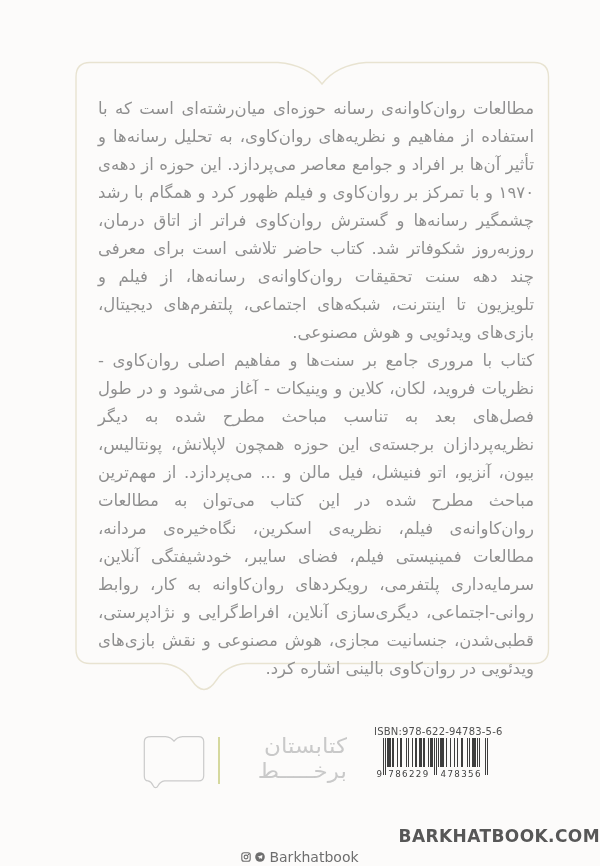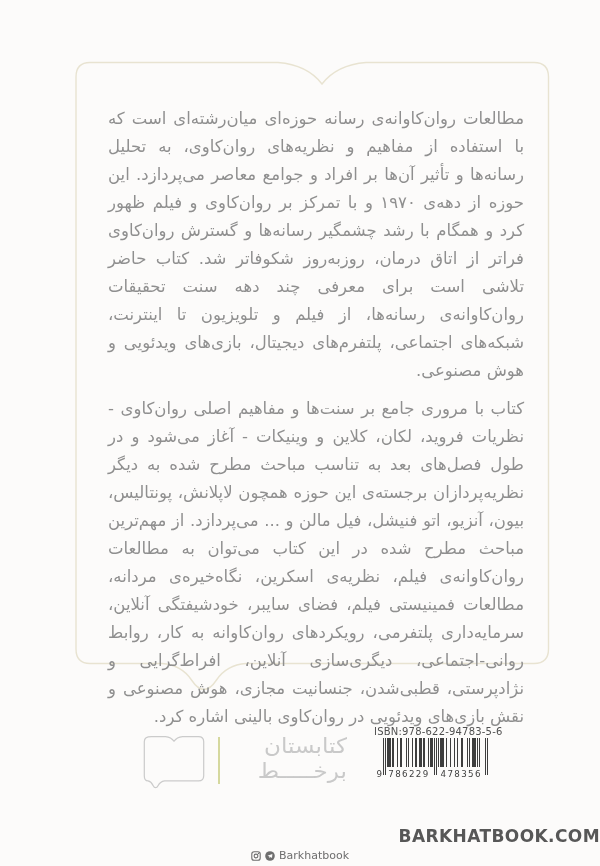--- a/index.html
+++ b/index.html
@@ -6,41 +6,41 @@
   .page{
     position:relative;width:600px;height:866px;background:#fcfbfa;
     overflow:hidden;font-family:"DejaVu Sans",sans-serif;
   }
   .frame{position:absolute;left:0;top:0;}
   .blurb{
     position:absolute;left:98px;top:95px;width:436px;
     direction:rtl;text-align:justify;
     font-size:16.5px;line-height:28px;color:#8f8f8f;
   }
-  .blurb p{margin:10px;padding:0;}
+  .blurb p{margin:0;padding:0;}
   .book-icon{position:absolute;left:141px;top:734px;}
   .logo-divider{position:absolute;left:218px;top:737px;width:2px;height:47px;background:#d5d89e;}
   .logo-text{
     position:absolute;left:231px;top:733px;width:116px;
     direction:rtl;text-align:right;color:#c9c9c9;
     transform:scaleX(1.10);transform-origin:right center;
   }
   .logo-line1{font-size:21px;line-height:26px;}
   .logo-line2{font-size:21px;line-height:24px;}
   .isbn-block{position:absolute;left:374px;top:726px;width:118px;text-align:center;}
   .isbn-label{font-size:10px;letter-spacing:0.2px;white-space:nowrap;color:#4f4f4f;}
   .isbn-svg{display:block;margin:1px auto 0 auto;}
   .website{
     position:absolute;left:0;top:826px;width:100%;text-align:right;
     font-weight:bold;font-size:17px;letter-spacing:0.4px;color:#575757;
   }
   .social{
     position:absolute;left:0;top:849px;width:100%;
     display:flex;justify-content:center;align-items:center;gap:4px;
-    font-size:11px;color:#6e6e6e;
+    font-size:14px;color:#6e6e6e;
   }
   .social svg{display:block;}
 </style>
 </head>
 <body>
 
 <div class="page" dir="rtl">
 
   <svg class="frame" width="600" height="866" viewBox="0 0 600 866" aria-hidden="true">
     <path d="M 90 62.5

